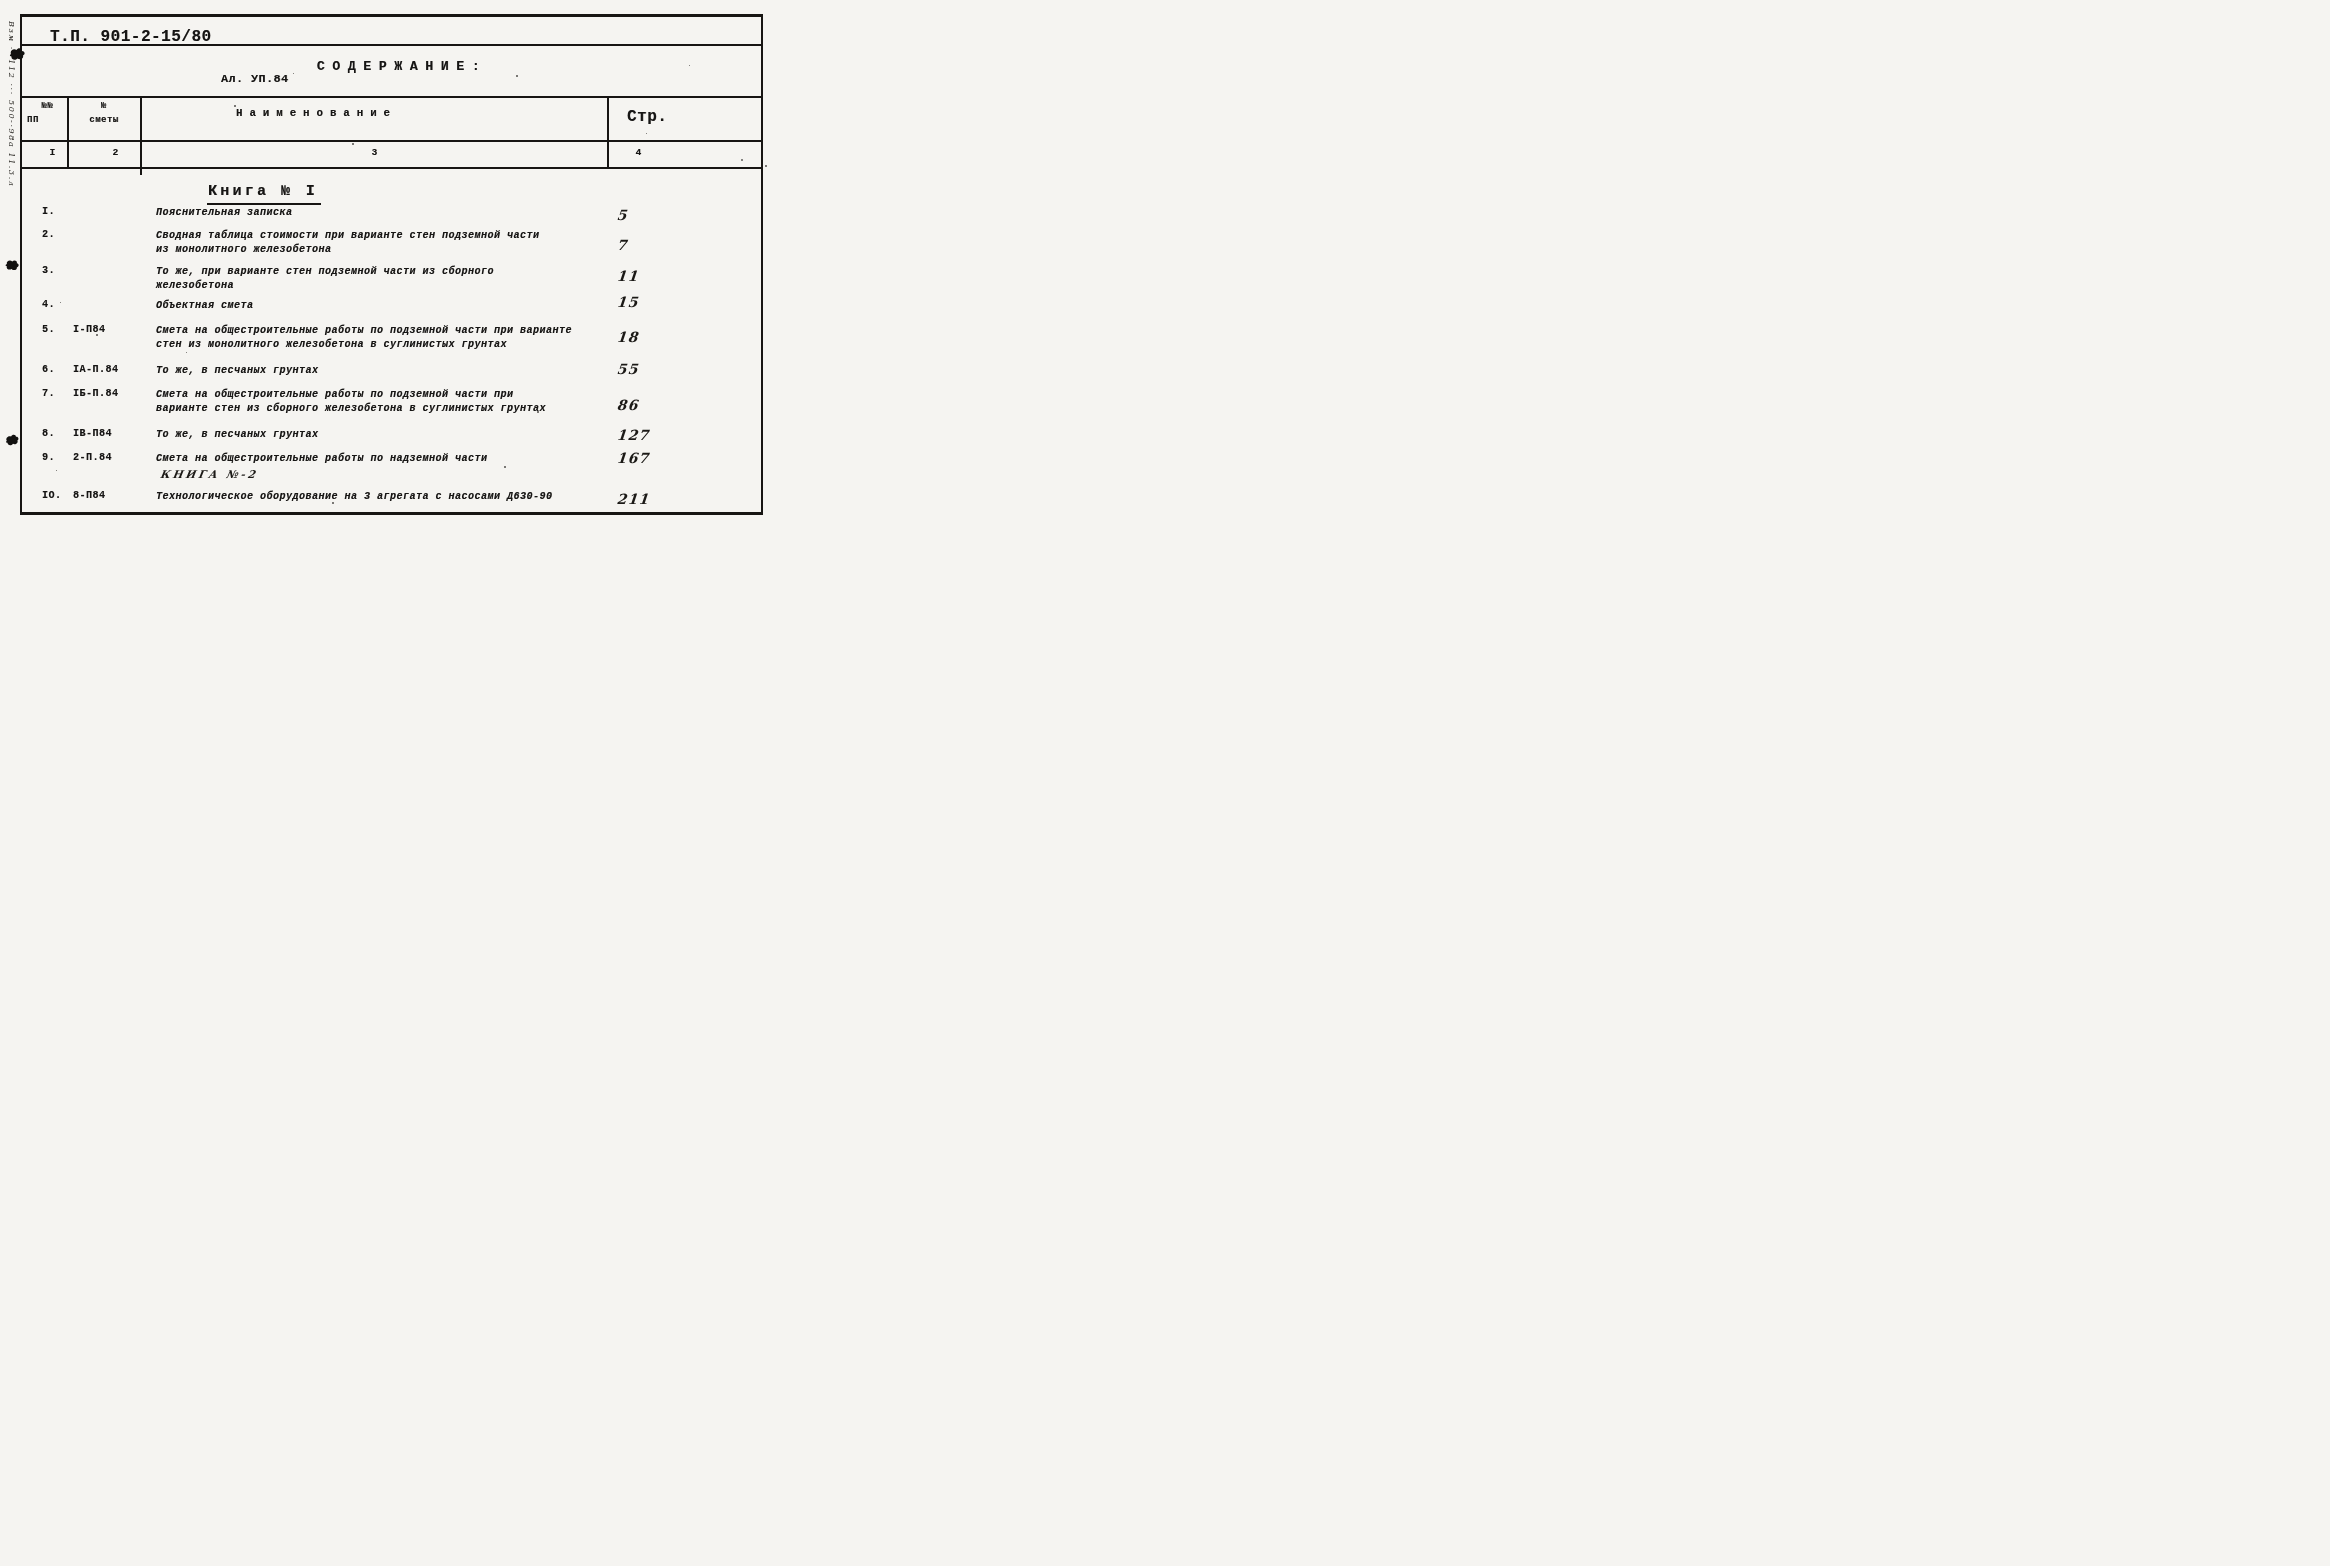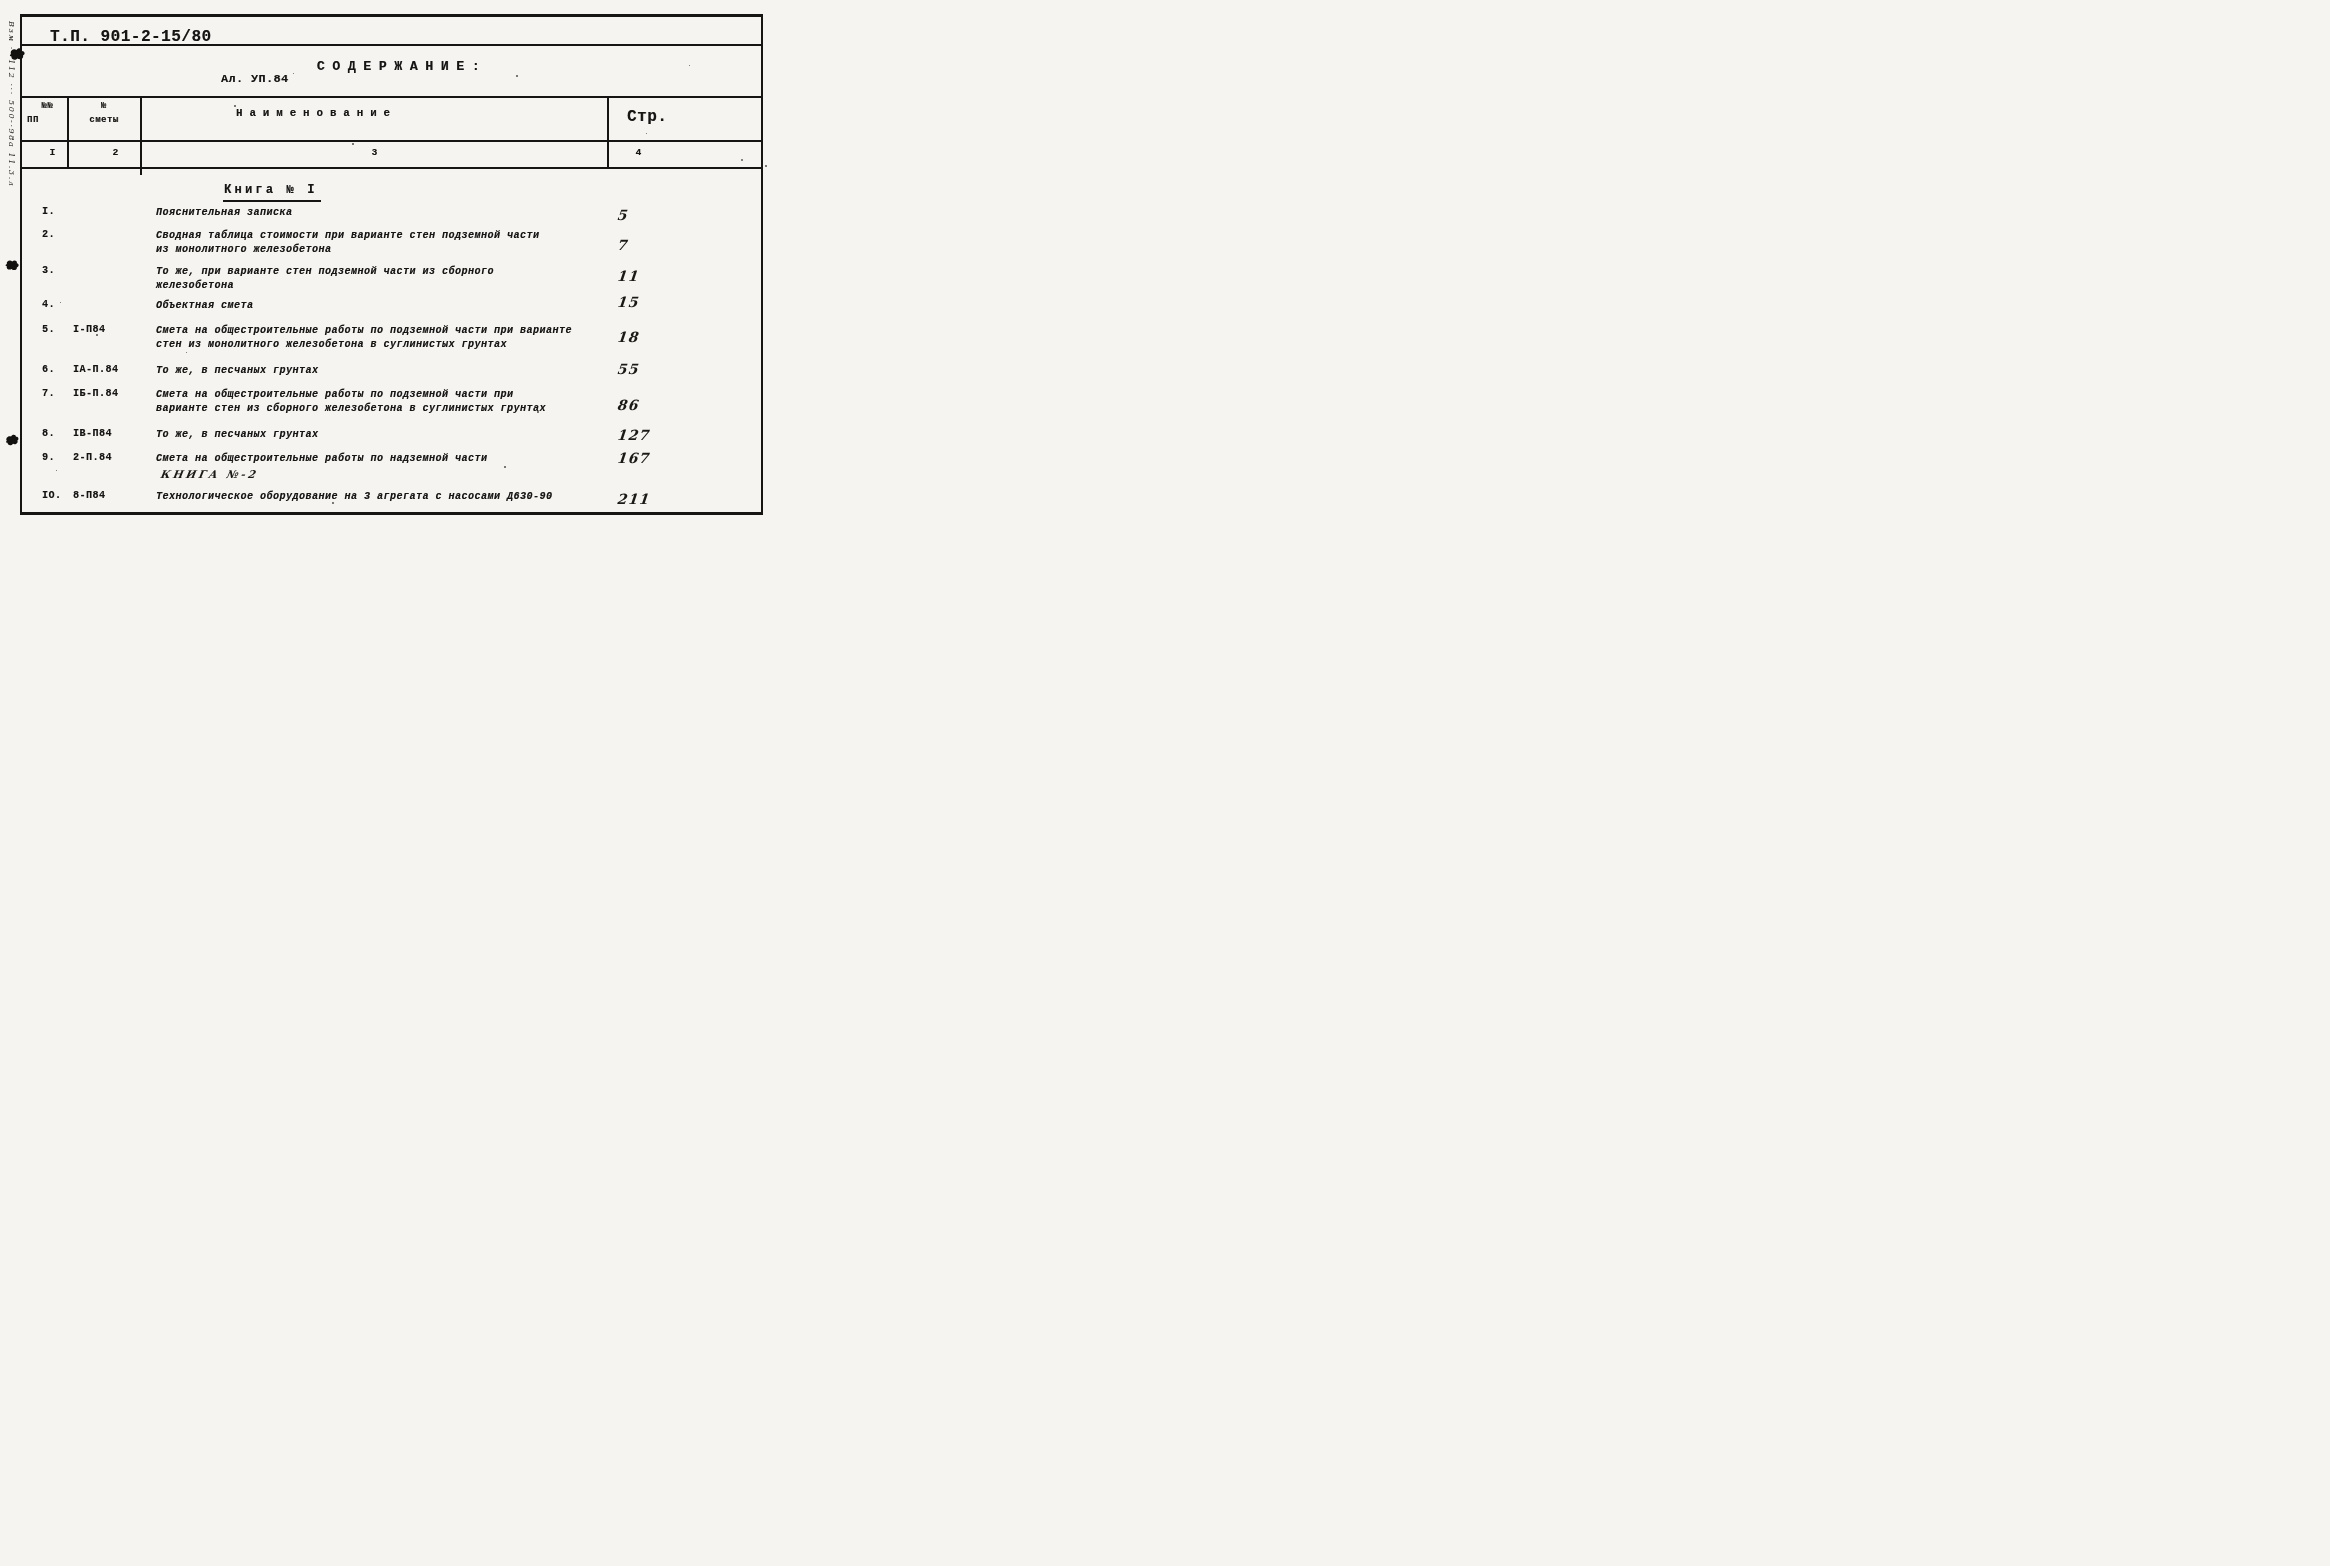--- a/index.html
+++ b/index.html
@@ -31,21 +31,21 @@
   .h-c1a{position:absolute;top:101px;left:27px;width:41px;text-align:center;font-size:9px;}
   .h-c1b{position:absolute;top:115px;left:27px;width:41px;font-size:9px;}
   .h-c2a{position:absolute;top:101px;left:67px;width:74px;text-align:center;font-size:9px;}
   .h-c2b{position:absolute;top:115px;left:67px;width:74px;text-align:center;font-size:9px;}
   .h-c3{position:absolute;top:107px;left:236px;font-size:10.7px;letter-spacing:7px;}
   .h-c4{position:absolute;top:108px;left:627px;font-size:16px;}
   
   .cn{position:absolute;top:147px;font-size:9.6px;width:21.4px;text-align:center;}
   .cn1{left:42px;} .cn2{left:105px;} .cn3{left:364px;} .cn4{left:628px;}
   
-  .section{position:absolute;top:183px;left:223px;font-size:12px;letter-spacing:3.2px;
+  .section{position:absolute;top:183px;left:207px;font-size:15px;letter-spacing:3.2px;
            border-bottom:2.1px solid #171513;padding:0 3.2px 2.7px 1.1px;}
   
   .row{position:absolute;left:0;width:777px;}
   .rnum{position:absolute;left:42px;font-size:10px;}
   .rsmeta{position:absolute;left:73px;font-size:10px;}
   .rname{position:absolute;left:156px;width:470px;font-size:10px;line-height:14px;white-space:pre-line;font-style:italic;}
   .hand{font-family:"DejaVu Serif",serif;font-style:italic;font-weight:700;color:#1b1916;}
   .rpage{position:absolute;left:618px;width:64px;font-size:14px;letter-spacing:1.1px;
          transform:skewX(-8deg);}
   .rnote{position:absolute;left:161px;top:15.5px;font-size:10.7px;letter-spacing:2.7px;

